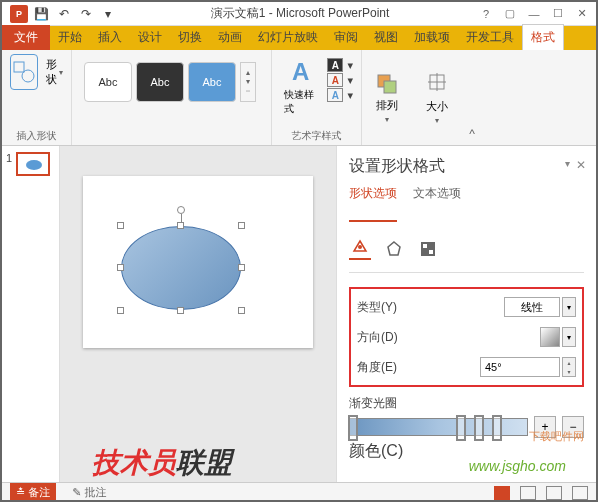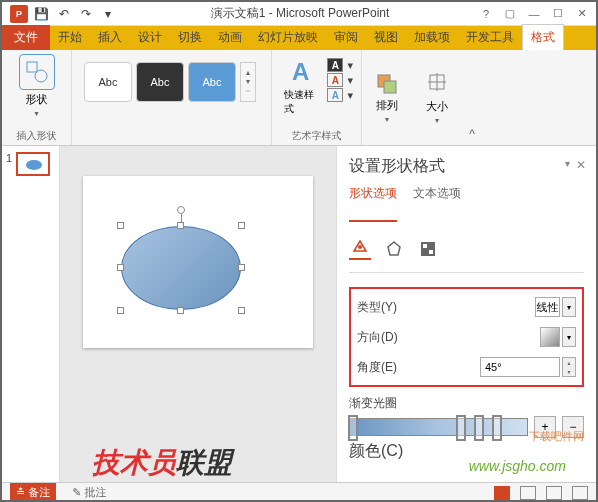--- a/index.html
+++ b/index.html
@@ -12,21 +12,21 @@
 .win-controls { display: flex; gap: 4px; padding-right: 4px; }
 .win-btn { width: 20px; height: 18px; display: flex; align-items: center; justify-content: center; font-size: 11px; color: #666; }
 .tabbar { height: 24px; background: #eab308; display: flex; align-items: flex-end; font-size: 12px; }
 .tab-file { background: #d04524; color: #fff; padding: 4px 12px; }
 .tab { padding: 4px 8px; color: #444; }
 .tab-active { background: #fff; color: #d04524; border: 1px solid #ccc; border-bottom: none; }
 .ribbon { height: 96px; background: #f5f5f5; border-bottom: 1px solid #ccc; display: flex; }
 .ribbon-group { border-right: 1px solid #ddd; padding: 4px 8px 2px; display: flex; flex-direction: column; justify-content: space-between; }
 .ribbon-group-label { font-size: 10px; color: #666; text-align: center; padding-top: 2px; }
 .shape-insert { width: 70px; }
-.shape-insert-top { display: flex; flex-direction: column; align-items: center; gap: 2px; }
+.shape-insert-top { display: flex; align-items: center; gap: 2px; text-align: right; }
 .shape-insert-icon { width: 36px; height: 36px; border: 1px solid #5b9bd5; border-radius: 4px; display: flex; align-items: center; justify-content: center; }
 .shape-styles { width: 200px; }
 .style-gallery { display: flex; gap: 4px; padding: 8px 4px; }
 .style-swatch { width: 48px; height: 40px; border: 1px solid #ccc; border-radius: 4px; display: flex; align-items: center; justify-content: center; font-size: 11px; }
 .sw1 { background: #fff; color: #333; }
 .sw2 { background: #333; color: #fff; }
 .sw3 { background: #5b9bd5; color: #fff; }
 .gallery-more { width: 16px; height: 40px; border: 1px solid #ccc; display: flex; flex-direction: column; justify-content: center; align-items: center; font-size: 8px; color: #666; }
 .wordart-group { width: 90px; }
 .wordart-stack { display: flex; flex-direction: column; gap: 1px; padding: 4px 0; }
@@ -65,21 +65,21 @@
 .pane-dd { position: absolute; right: 26px; top: 12px; font-size: 10px; color: #888; }
 .pane-tabs { display: flex; gap: 16px; font-size: 12px; margin-bottom: 10px; }
 .pane-tab-active { color: #d04524; border-bottom: 2px solid #d04524; padding-bottom: 18px; }
 .pane-tab { color: #666; padding-bottom: 3px; }
 .pane-icons { display: flex; gap: 12px; padding: 6px 0 12px; border-bottom: 1px solid #ddd; }
 .pane-icon { width: 22px; height: 22px; display: flex; align-items: center; justify-content: center; }
 .red-box { border: 2px solid #e03030; padding: 8px 6px; margin-top: 14px; }
 .field-row { display: flex; align-items: center; justify-content: space-between; margin-bottom: 10px; font-size: 12px; }
 .field-label { color: #444; }
 .field-control { display: flex; align-items: center; gap: 2px; }
-.combo { width: 25px; height: 20px; border: 1px solid #aaa; display: flex; align-items: center; justify-content: center; font-size: 11px; background: #fff; }
+.combo { width: 56px; height: 20px; border: 1px solid #aaa; display: flex; align-items: center; justify-content: center; font-size: 11px; background: #fff; }
 .dd-btn { width: 14px; height: 20px; border: 1px solid #aaa; background: #f0f0f0; display: flex; align-items: center; justify-content: center; font-size: 8px; }
 .dir-swatch { width: 20px; height: 20px; border: 1px solid #aaa; background: linear-gradient(135deg, #fff, #888); }
 .angle-input { width: 80px; height: 20px; border: 1px solid #aaa; padding: 0 4px; font-size: 11px; }
 .spinner { width: 14px; height: 20px; border: 1px solid #aaa; background: #f0f0f0; display: flex; flex-direction: column; font-size: 6px; color: #666; }
 .spinner div { flex: 1; display: flex; align-items: center; justify-content: center; }
 .grad-stops-label { font-size: 12px; color: #444; margin: 8px 0 4px; }
 .grad-bar-row { display: flex; align-items: center; gap: 6px; }
 .grad-bar { flex: 1; height: 18px; background: linear-gradient(90deg, #6b95c0, #a8c4e0, #d0e0f0); border: 1px solid #888; position: relative; }
 .stop-marker { position: absolute; top: -4px; width: 10px; height: 26px; border: 2px solid #888; background: rgba(255,255,255,0.4); }
 .grad-btn { width: 22px; height: 22px; border: 1px solid #aaa; background: #f0f0f0; display: flex; align-items: center; justify-content: center; font-size: 12px; }

